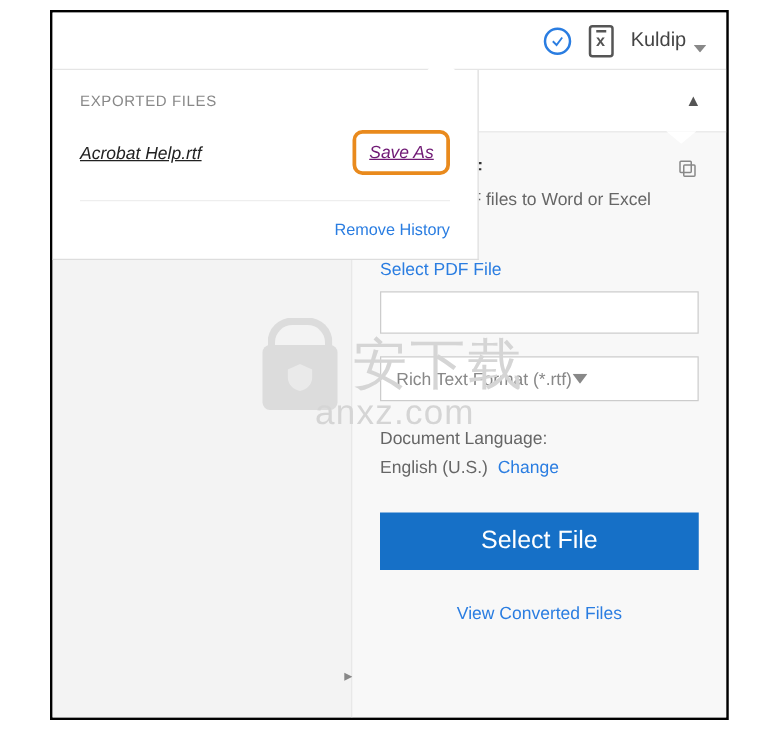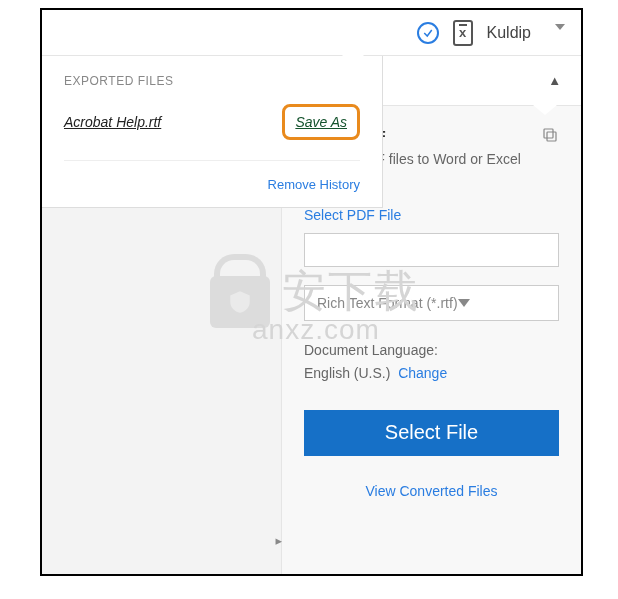--- a/index.html
+++ b/index.html
@@ -4,21 +4,21 @@
 <style>
 * { margin: 0; padding: 0; box-sizing: border-box; font-family: "Segoe UI", Arial, sans-serif; }
 body { background: #fff; width: 618px; height: 599px; position: relative; }
 .frame { position: absolute; left: 40px; top: 8px; width: 543px; height: 568px; border: 2px solid #000; background: #fff; overflow: hidden; }
 .topbar { height: 46px; display: flex; align-items: center; justify-content: flex-end; gap: 14px; padding: 0 16px; border-bottom: 1px solid #e5e5e5; background: #fff; }
 .check-icon { width: 22px; height: 22px; border: 2px solid #2a7de1; border-radius: 50%; display: flex; align-items: center; justify-content: center; color: #2a7de1; position: relative; }
 .check-icon svg { width: 12px; height: 12px; }
 .phone-icon { width: 20px; height: 26px; border: 2px solid #555; border-radius: 3px; position: relative; display: flex; align-items: center; justify-content: center; font-size: 10px; color: #555; }
 .phone-icon::after { content: ""; position: absolute; top: 2px; width: 8px; height: 2px; background: #555; }
 .phone-icon span { font-size: 13px; font-weight: bold; }
-.user { display: flex; align-items: flex-start; gap: 24px; color: #444; font-size: 16px; cursor: pointer; }
+.user { display: flex; align-items: flex-end; gap: 6px; color: #444; font-size: 16px; cursor: pointer; }
 .body-area { display: flex; height: calc(100% - 46px); }
 .left-gutter { width: 240px; background: #f3f3f3; border-right: 1px solid #e5e5e5; position: relative; }
 .right-panel { flex: 1; background: #f8f8f8; display: flex; flex-direction: column; position: relative; }
 .panel-header { height: 50px; background: #fff; display: flex; align-items: center; justify-content: space-between; padding: 0 20px; border-bottom: 1px solid #e5e5e5; position: relative; }
 .panel-header::after { content: ""; position: absolute; bottom: -10px; right: 24px; width: 0; height: 0; border-left: 12px solid transparent; border-right: 12px solid transparent; border-top: 10px solid #fff; }
 .panel-title { color: #555; font-size: 15px; }
 .chevron { color: #555; font-size: 13px; }
 .panel-body { padding: 20px 22px 20px 22px; flex: 1; overflow: auto; }
 .section-title-row { display: flex; align-items: center; justify-content: space-between; margin-bottom: 6px; }
 .section-title { font-weight: 600; color: #333; font-size: 15px; }
@@ -32,21 +32,21 @@
 .primary-btn { background: #1670c7; color: #fff; height: 46px; display: flex; align-items: center; justify-content: center; font-size: 20px; cursor: pointer; margin-bottom: 26px; }
 .center-link { text-align: center; }
 
 
 .popover { position: absolute; left: 0; top: 46px; width: 341px; background: #fff; border-right: 1px solid #ddd; border-bottom: 1px solid #ddd; padding: 18px 22px 14px 22px; z-index: 10; }
 .popover::before { content: ""; position: absolute; top: -11px; left: 300px; width: 0; height: 0; border-left: 11px solid transparent; border-right: 11px solid transparent; border-bottom: 11px solid #fff; }
 .pop-heading { color: #888; font-size: 12px; letter-spacing: 0.5px; margin-bottom: 16px; }
 .pop-row { display: flex; align-items: center; justify-content: space-between; padding-bottom: 20px; border-bottom: 1px solid #eee; font-style: italic; }
 .pop-file { color: #222; font-size: 14px; text-decoration: underline; cursor: pointer; }
 .saveas-wrap { border: 3px solid #e98a1d; border-radius: 8px; padding: 6px 10px; }
-.saveas { color: #14532d; text-decoration: underline; font-size: 14px; cursor: pointer; }
+.saveas { color: #701a75; text-decoration: underline; font-size: 14px; cursor: pointer; }
 .pop-footer { text-align: right; padding-top: 14px; }
 .pop-footer .link { font-size: 13px; }
 .scroll-hint { position: absolute; bottom: 26px; right: -1px; color: #888; font-size: 13px; }
 
 
 .watermark { position: absolute; left: 170px; top: 238px; color: #d9d9d9; pointer-events: none; z-index: 1; }
 .watermark .lock { width: 60px; height: 52px; background: #dcdcdc; border-radius: 6px; position: absolute; left: -2px; top: 28px; display:flex; align-items:center; justify-content:center; }
 .watermark .lock::before { content:""; position:absolute; top:-22px; width:40px; height:34px; border:6px solid #dcdcdc; border-bottom:none; border-radius: 20px 20px 0 0; }
 .watermark .cn { position:absolute; left: 70px; top: 14px; font-size: 44px; font-weight: 400; letter-spacing: 2px; color:#d5d5d5; white-space: nowrap; }
 .watermark .dom { position:absolute; left: 40px; top: 66px; font-size: 28px; color:#d5d5d5; letter-spacing:1px; white-space: nowrap; }

